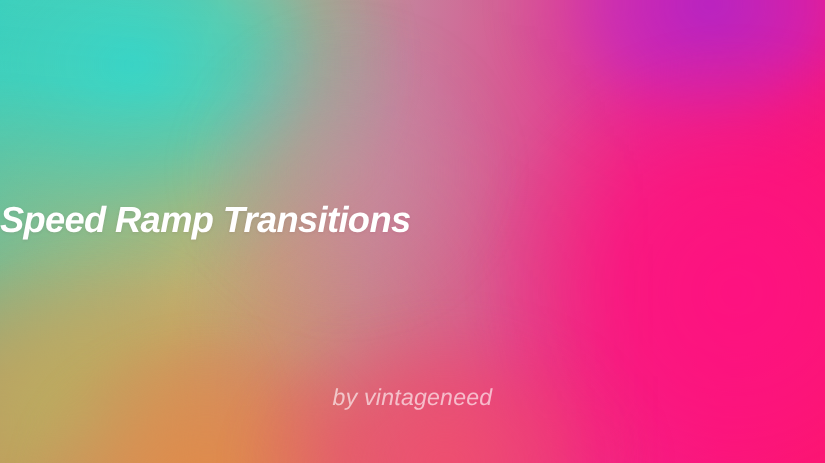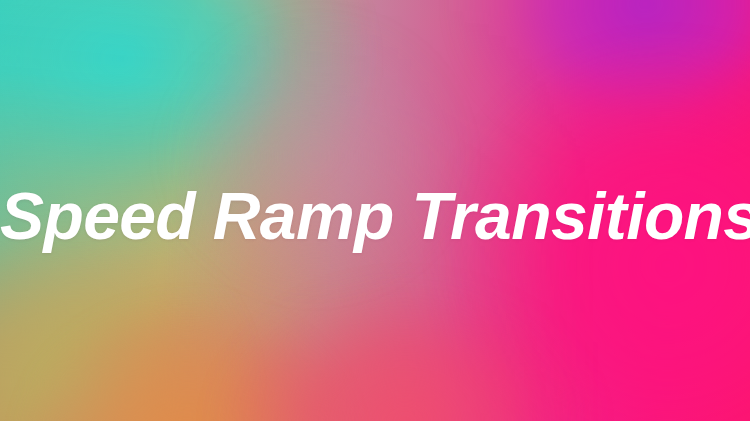--- a/index.html
+++ b/index.html
@@ -153,23 +153,23 @@
   .content {
     position: absolute;
     inset: 0;
   }
 
   .title {
     position: absolute;
     left: 0;
     right: 0;
     top: 183px;
-    text-align: center;
+    text-align: left;
     font-family: "Liberation Sans", sans-serif;
-    font-size: 66px;
+    font-size: 33px;
     font-weight: 700;
     font-style: italic;
     letter-spacing: -0.6px;
     line-height: 1;
     color: #ffffff;
     white-space: nowrap;
     text-shadow: 0 1px 3px rgba(120, 30, 70, 0.10);
   }
 
   .subtitle {
@@ -198,15 +198,16 @@
   <div class="blob-violet"></div>
   <div class="blob-magenta"></div>
   <div class="grad-warm"></div>
   <div class="blob-olive"></div>
   <div class="blob-orange"></div>
   <div class="blob-coral"></div>
   <div class="blob-haze"></div>
 
   <div class="content">
     <div class="title">Speed Ramp Transitions</div>
+    <div class="subtitle">by vintageneed</div>
   </div>
 
 </div>
 
 </body></html>

